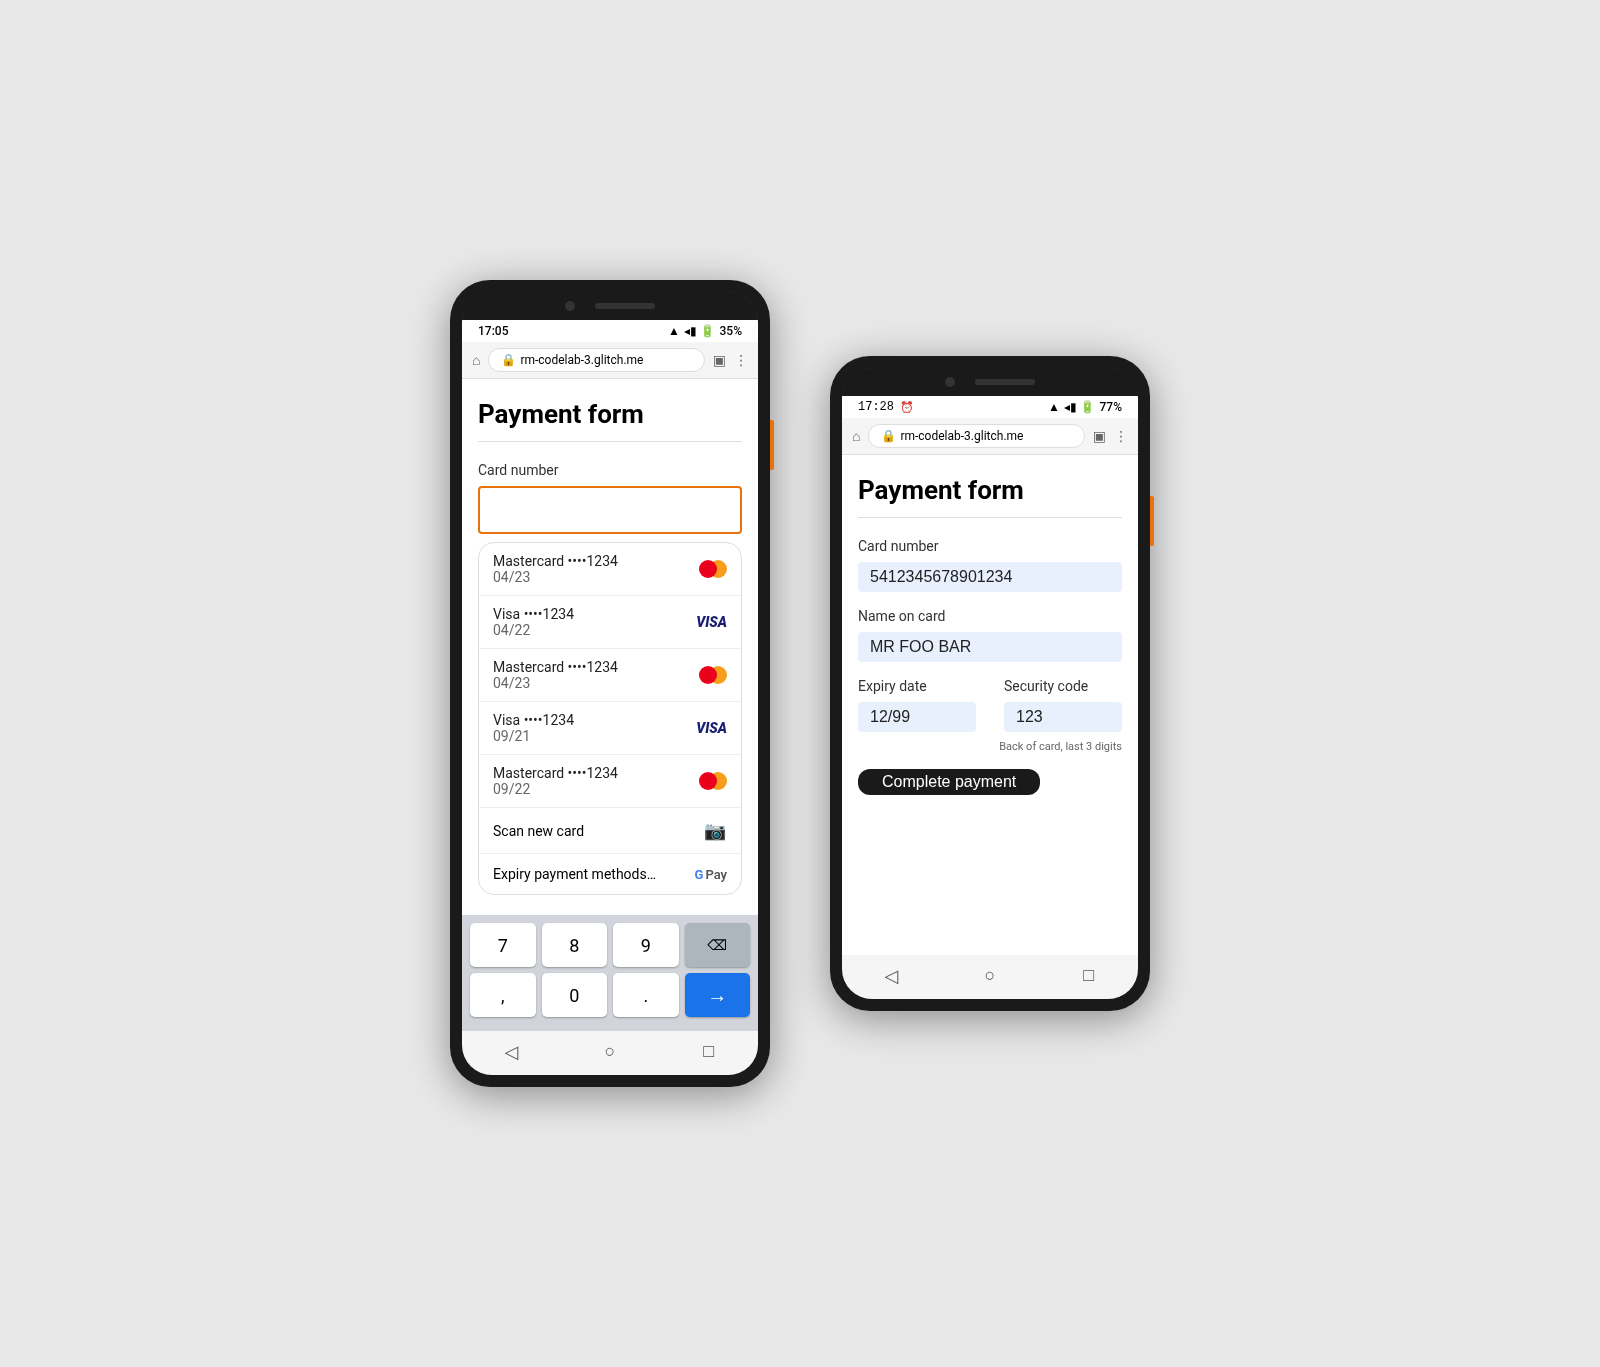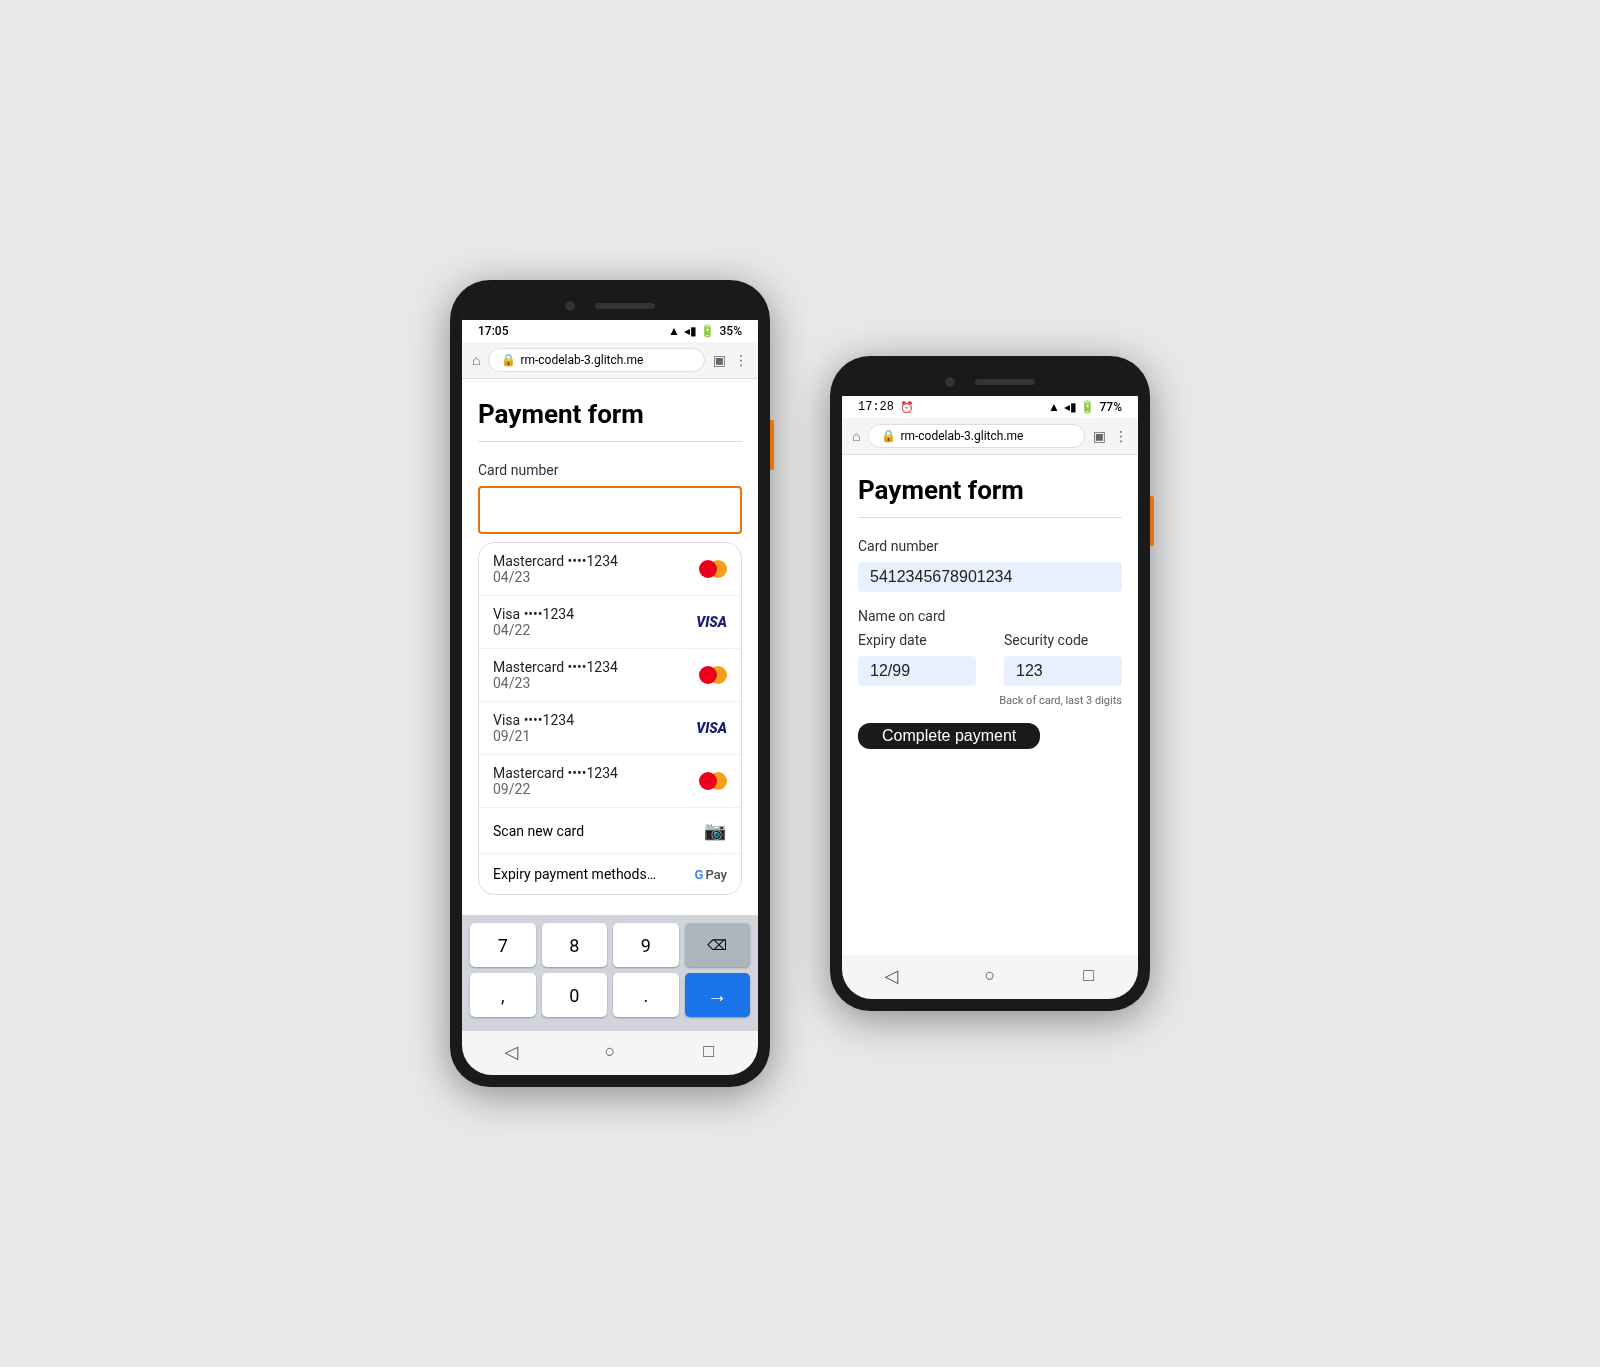--- a/index.html
+++ b/index.html
@@ -497,20 +497,21 @@
     </div>
 
     <div class="page-content">
       <h1 class="page-title">Payment form</h1>
       <div class="divider"></div>
 
       <div class="field-label">Card number</div>
       <input class="filled-input" type="text" style="display: block; margin-bottom: 16px;" value="5412345678901234">
 
       <div class="field-label">Name on card</div>
+      <input class="filled-input" type="text" style="display: block;" value="MR FOO BAR">
 
       <div class="two-col">
         <div class="col">
           <div class="field-label">Expiry date</div>
           <input class="filled-input" type="text" value="12/99" style="">
         </div>
         <div class="col">
           <div class="field-label">Security code</div>
           <input class="filled-input" type="text" value="123" style="">
         </div>

